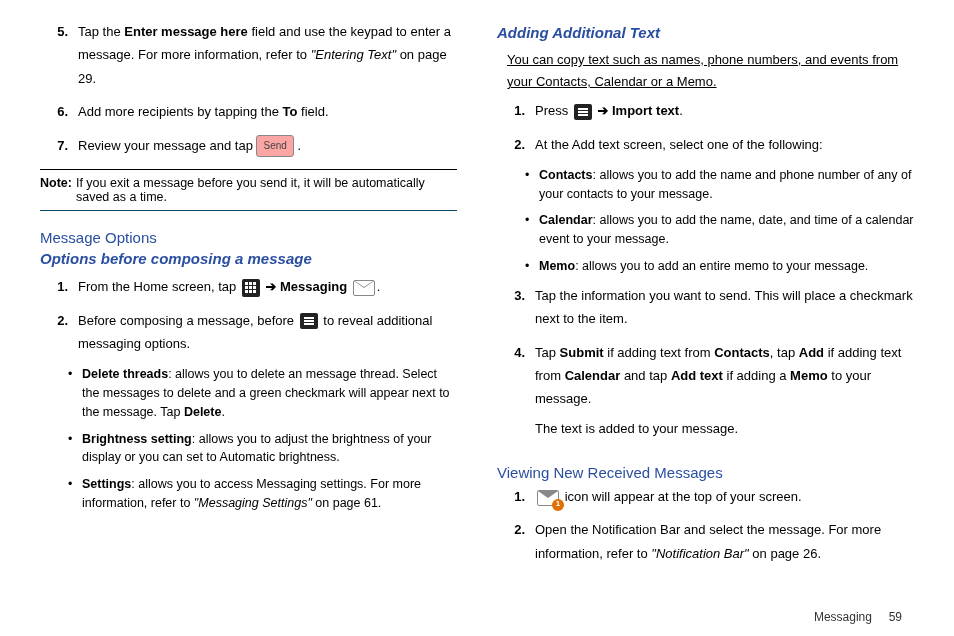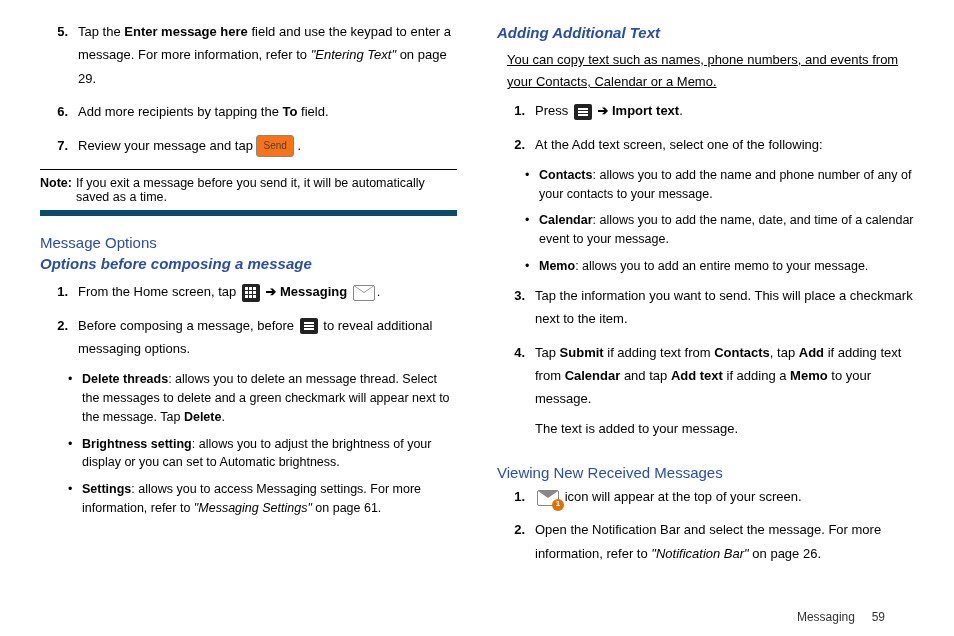--- a/index.html
+++ b/index.html
@@ -37,21 +37,21 @@
     text-align: right;
     padding-right: 10px;
   }
   .num-item .txt {
     flex: 1;
   }
   .bold { font-weight: bold; margin-top: 35px; }
   .italic { font-style: italic; }
   .note-rule {
     border-top: 1px solid #000;
-    border-bottom: 6px solid #0c4a6e;
+    border-bottom: 1px solid #0c4a6e;
     padding: 6px 0;
     margin: 12px 0 18px 0;
     font-size: 12.5px;
   }
   .note-rule .lbl { font-weight: bold; }
   .note-flex{display:flex;}
   .note-flex .lbl{flex-shrink:0; padding-right:4px;}
   .h1 {
     color: #2a4fa0;
     font-weight: normal;
@@ -77,21 +77,21 @@
   }
   .bullet-item .txt { flex: 1; }
   .icon {
     display: inline-block;
     vertical-align: middle;
     margin: 0 2px;
   }
   .icon-send {
     display:inline-block;
     border:1px solid #888;
-    background:#f97316;
+    background:#fca5a5;
     border-radius:3px;
     font-size:10px;
     padding:1px 6px;
     color:#444;
     vertical-align:middle;
   }
   .icon-menu {
     display:inline-flex;
     align-items:center;
     justify-content:center;
@@ -136,21 +136,21 @@
     border-left:10px solid transparent;border-right:10px solid transparent;
     border-top:7px solid #888;
   }
   .icon-newmsg .badge{
     position:absolute;right:-6px;bottom:-6px;width:12px;height:12px;
     background:#e07000;border-radius:50%;color:#fff;font-size:8px;
     display:flex;align-items:center;justify-content:center;font-weight:bold;
   }
   .arrow{font-weight:bold;}
   .footer{
-    position:absolute;bottom:12px;right:69px;font-size:12px;color:#333;
+    position:absolute;bottom:12px;right:52px;font-size:12px;color:#333;
   }
   .indent-sub{margin-left:38px; line-height:1.8; margin-top:-4px; margin-bottom:24px;}
 </style>
 </head>
 <body>
 
 <div class="page">
 
   <div class="col">
 

